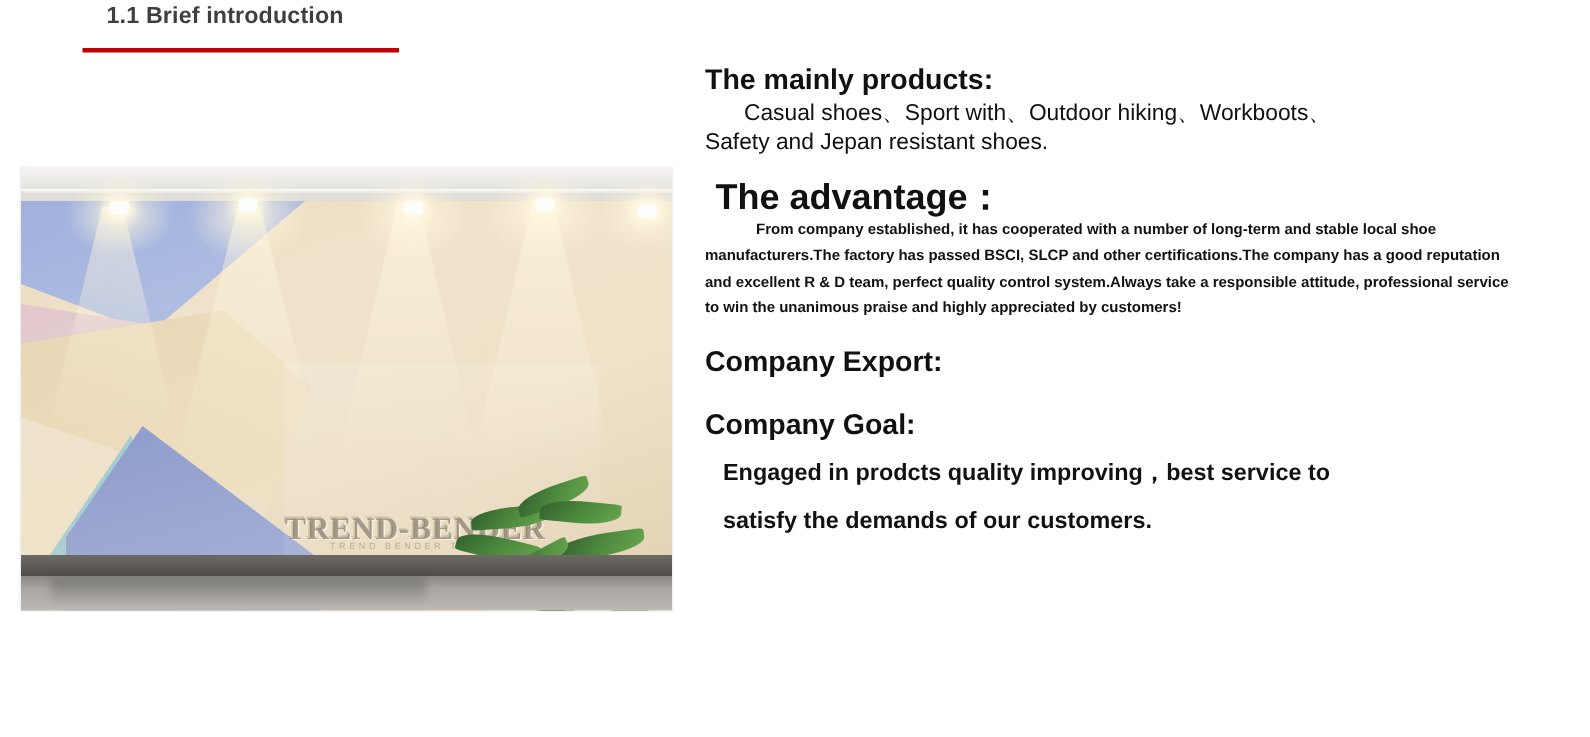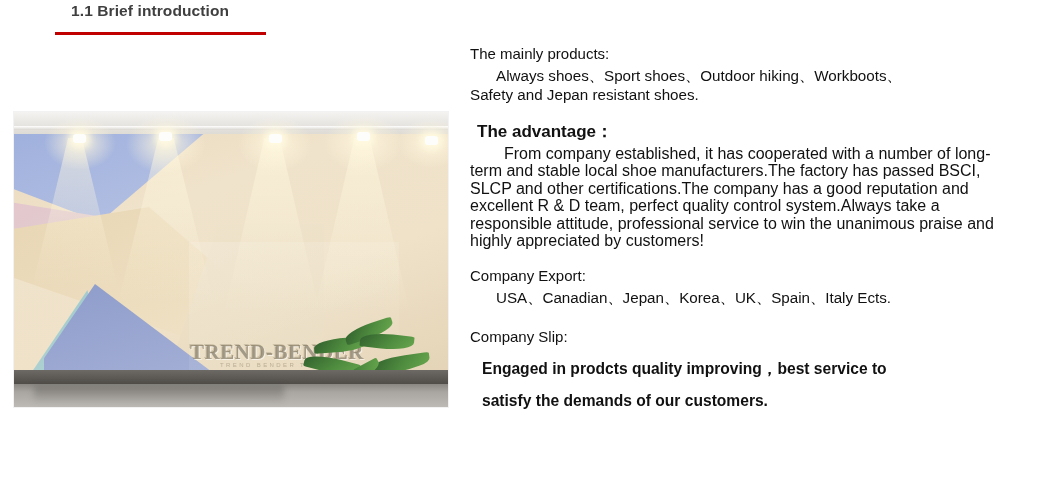--- a/index.html
+++ b/index.html
@@ -121,31 +121,31 @@
     background:linear-gradient(180deg,rgba(60,58,54,.35),rgba(60,58,54,0));
     filter:blur(3px);
   }
 
   
   .copy{position:absolute;left:470px;top:44px;width:545px;color:#111111;}
   .h-title{
     font-size:18.5px;font-weight:bold;line-height:24px;margin:0 0 20px 0;
   }
   .h-sub{
-    font-size:15px;font-weight:normal;line-height:20px;margin:0 0 2px 0;
+    font-size:19px;font-weight:bold;line-height:20px;margin:0 0 2px 0;
   }
   .h-sub-lg{
-    font-size:17px;font-weight:bold;line-height:22px;margin:0 0 2px 0;padding-left:7px;
+    font-size:24px;font-weight:bold;line-height:22px;margin:0 0 2px 0;padding-left:7px;
   }
   .body{
     font-size:15.2px;font-weight:normal;line-height:19px;margin:0;
   }
   .body.indent{text-indent:26px;}
   .para{
-    font-size:16px;font-weight:normal;line-height:17.4px;margin:0;
+    font-size:10px;font-weight:bold;line-height:17.4px;margin:0;
   }
   .para.indent{text-indent:34px;}
   .bold-body{
     font-size:15.6px;font-weight:bold;line-height:20px;margin:12px;
   }
   .gap-m{height:17px;}
   .gap-l{height:20px;}
 </style>
 </head>
 <body>
@@ -214,33 +214,32 @@
       <div class="floor"></div>
       <div class="floor-ref"></div>
 
     </div>
   </div>
 
   <div class="copy">
 
 
     <p class="h-sub">The mainly products:</p>
-    <p class="body indent">Always shoes、Sport shoes、Outdoor hiking、Workboots、</p>
+    <p class="body indent">Casual shoes、Sport with、Outdoor hiking、Workboots、</p>
     <p class="body">Safety and Jepan resistant shoes.</p>
 
     <div class="gap-m"></div>
 
     <p class="h-sub-lg">The advantage：</p>
     <p class="para indent">From company established, it has cooperated with a number of long-term and stable local shoe manufacturers.The factory has passed BSCI, SLCP and other certifications.The company has a good reputation and excellent R &amp; D team, perfect quality control system.Always take a responsible attitude, professional service to win the unanimous praise and highly appreciated by customers!</p>
 
     <div class="gap-m"></div>
 
     <p class="h-sub">Company Export:</p>
-    <p class="body indent">USA、Canadian、Jepan、Korea、UK、Spain、Italy Ects.</p>
 
     <div class="gap-l"></div>
 
-    <p class="h-sub">Company Slip:</p>
+    <p class="h-sub">Company Goal:</p>
     <p class="bold-body">Engaged in prodcts quality improving，best service to</p>
     <p class="bold-body">satisfy the demands of our customers.</p>
   </div>
 
 </div>
 
 </body></html>

